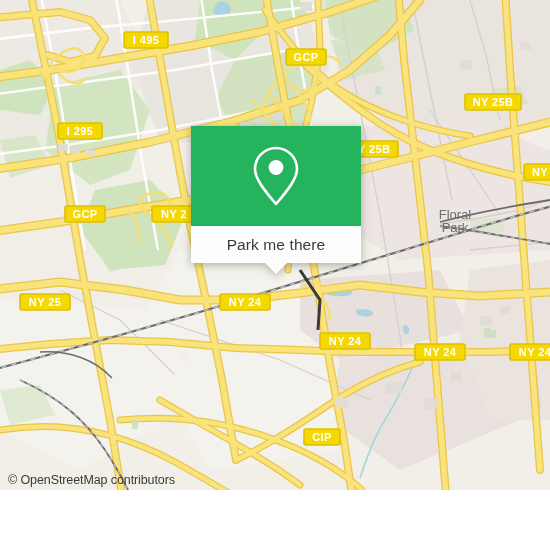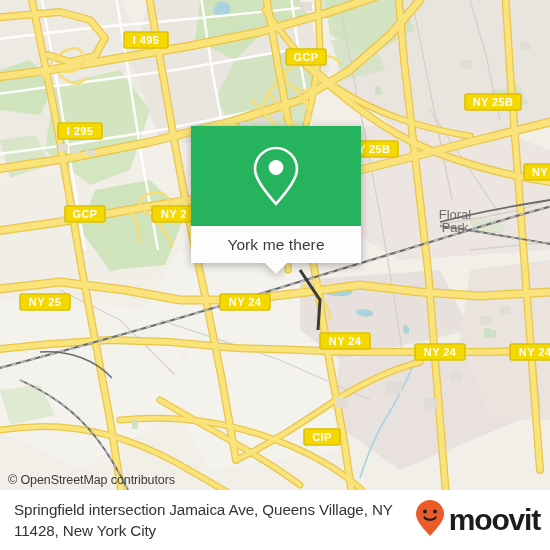--- a/index.html
+++ b/index.html
@@ -388,33 +388,19 @@
   <div id="callout">
     <div id="callout-green">
       <span>
         <svg width="52" height="62" viewBox="0 0 52 62" xmlns="http://www.w3.org/2000/svg">
           <path d="M26 3 C14.4 3 5 12.4 5 24 C5 33 13 44 26 59 C39 44 47 33 47 24 C47 12.4 37.6 3 26 3 Z" fill="none" stroke="#ffffff" stroke-width="2.6" stroke-linejoin="round"></path>
           <circle cx="26" cy="22.5" r="7.4" fill="#ffffff"></circle>
         </svg>
       </span>
     </div>
     <div id="callout-label-bar">
-      <span id="callout-label">York me there</span>
+      <span id="callout-label">Park me there</span>
     </div>
     <div id="callout-tail"></div>
   </div>
 
-  <div id="footer">
-    <div id="footer-text">Springfield intersection Jamaica Ave, Queens Village, NY 11428, New York City</div>
-    <div id="brand">
-      <span>
-        <svg width="30" height="38" viewBox="0 0 30 38" xmlns="http://www.w3.org/2000/svg">
-          <path d="M15 1 C7.3 1 1 7.3 1 15 C1 22.4 9.2 30.5 15 37 C20.8 30.5 29 22.4 29 15 C29 7.3 22.7 1 15 1 Z" fill="#ec5c2b"></path>
-          <circle cx="10" cy="12.5" r="1.9" fill="#1c1c1c"></circle>
-          <circle cx="20" cy="12.5" r="1.9" fill="#1c1c1c"></circle>
-          <path d="M9.4 18.4 C11.6 21.6 18.4 21.6 20.6 18.4" stroke="#1c1c1c" stroke-width="2" fill="none" stroke-linecap="round"></path>
-        </svg>
-      </span>
-      <span id="brand-wordmark">moovit</span>
-    </div>
-  </div>
 
 </div>
 
 </body></html>

